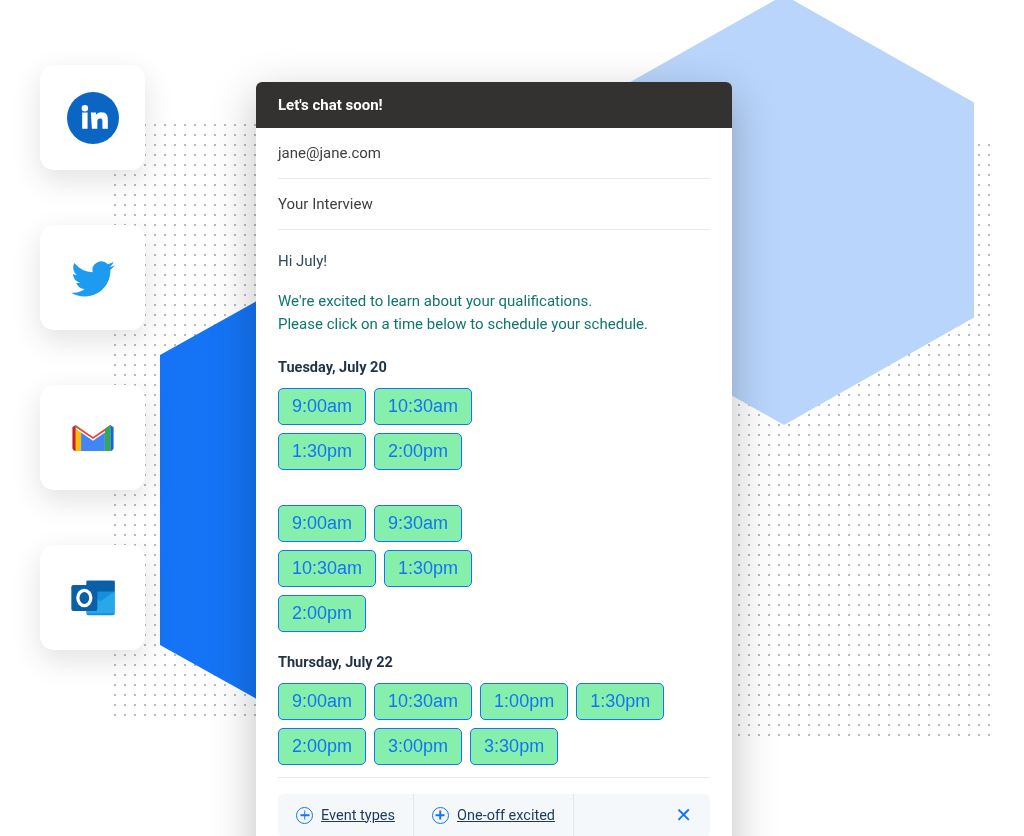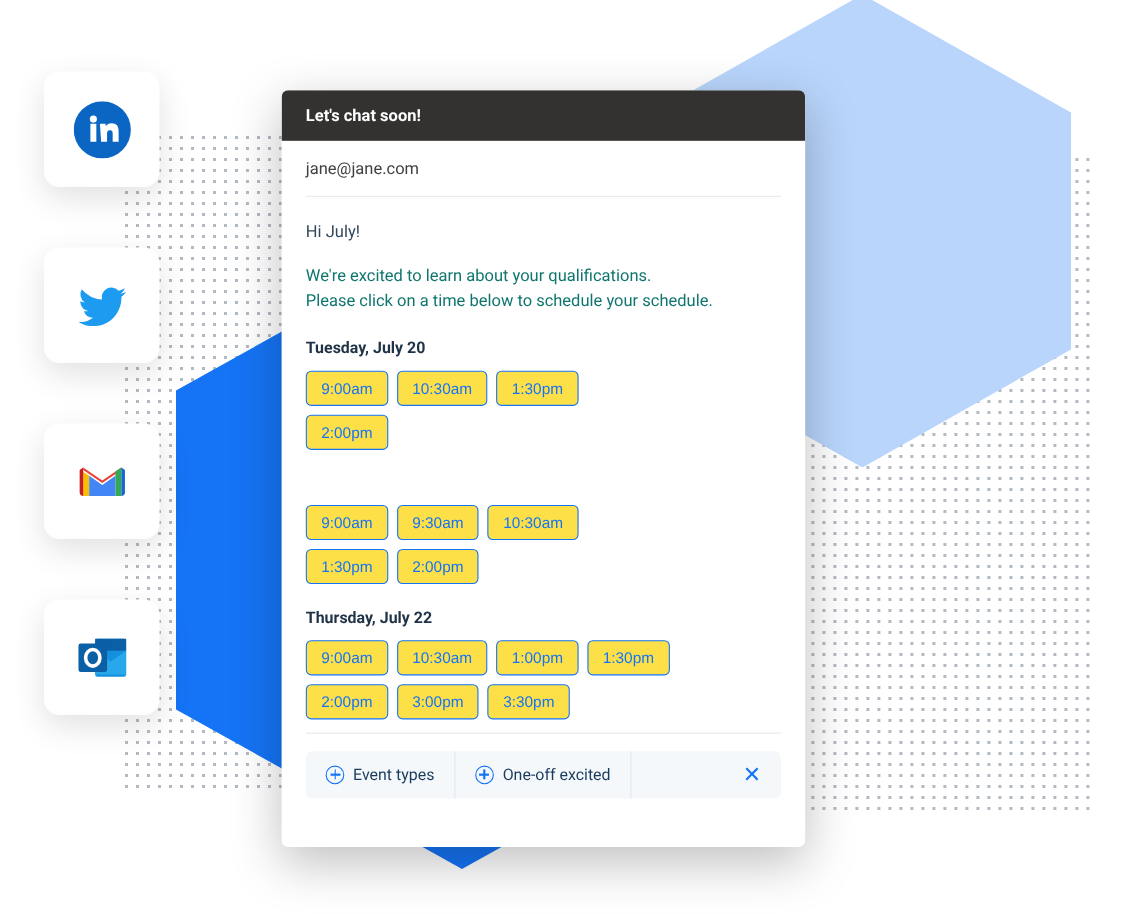--- a/index.html
+++ b/index.html
@@ -91,45 +91,45 @@
       border-bottom: 1px solid #e7e9ec;
       font-size: 15px;
       color: #404040;
     }
     .email-content { padding: 22px 0; }
     .greet { font-size: 15px; margin-bottom: 20px; color: #33475b; }
     .msg { font-size: 15px; line-height: 1.55; margin-bottom: 22px; color: #0f766e; }
 
     .day-grid {
       display: flex;
-      gap: 50px;
+      gap: 35px;
       margin-bottom: 22px;
       flex-wrap: wrap;
     }
     .day-col { }
     .day-label {
       font-weight: 700;
       color: #1f3246;
       font-size: 14.5px;
       margin-bottom: 12px;
     }
     .slot-wrap {
       display: flex;
       flex-wrap: wrap;
       gap: 8px;
       max-width: 260px;
     }
     .slot-wrap.wide { max-width: 400px; }
     .slot {
       border: 1px solid #1574f5;
       color: #1574f5;
-      background: #fde047;
+      background: #86efac;
       padding: 7px 13px;
       border-radius: 5px;
-      font-size: 14px;
+      font-size: 18px;
       cursor: pointer;
       white-space: nowrap;
     }
 
     .divider { height: 1px; background: #e7e9ec; margin: 12px 0 16px; }
 
     .action-bar {
       background: #f5f8fb;
       border-radius: 6px;
       display: flex;
@@ -138,20 +138,21 @@
     }
     .action-btn {
       display: flex;
       align-items: center;
       gap: 8px;
       padding: 13px 18px;
       font-size: 14.5px;
       color: #1a3b5d;
       cursor: pointer;
       border-right: 1px solid #e1e7ee;
+      text-decoration: underline;
     }
     .action-btn:last-of-type { border-right: 1px solid #e1e7ee; }
     .plus-circ {
       width: 17px; height: 17px;
       border: 1.5px solid #1574f5;
       border-radius: 50%;
       position: relative;
       flex-shrink: 0;
     }
     .plus-circ::before, .plus-circ::after {
@@ -208,20 +209,21 @@
         <rect x="4" y="12" width="24" height="24" rx="2" fill="#0b5fa5"></rect>
         <ellipse cx="16" cy="24" rx="6" ry="7" fill="none" stroke="#fff" stroke-width="3"></ellipse>
       </svg>
   </div>
 </div>
 
 <div class="email-card">
   <div class="email-header">Let's chat soon!</div>
   <div class="email-body">
     <div class="email-field">jane@jane.com</div>
+    <div class="email-field">Your Interview</div>
 
     <div class="email-content">
       <p class="greet">Hi July!</p>
       <p class="msg">
         <span>We're excited to learn about your qualifications.</span><br>
         <span>Please click on a time below to schedule your schedule.</span>
       </p>
 
       <div class="day-grid">
         <div class="day-col">

